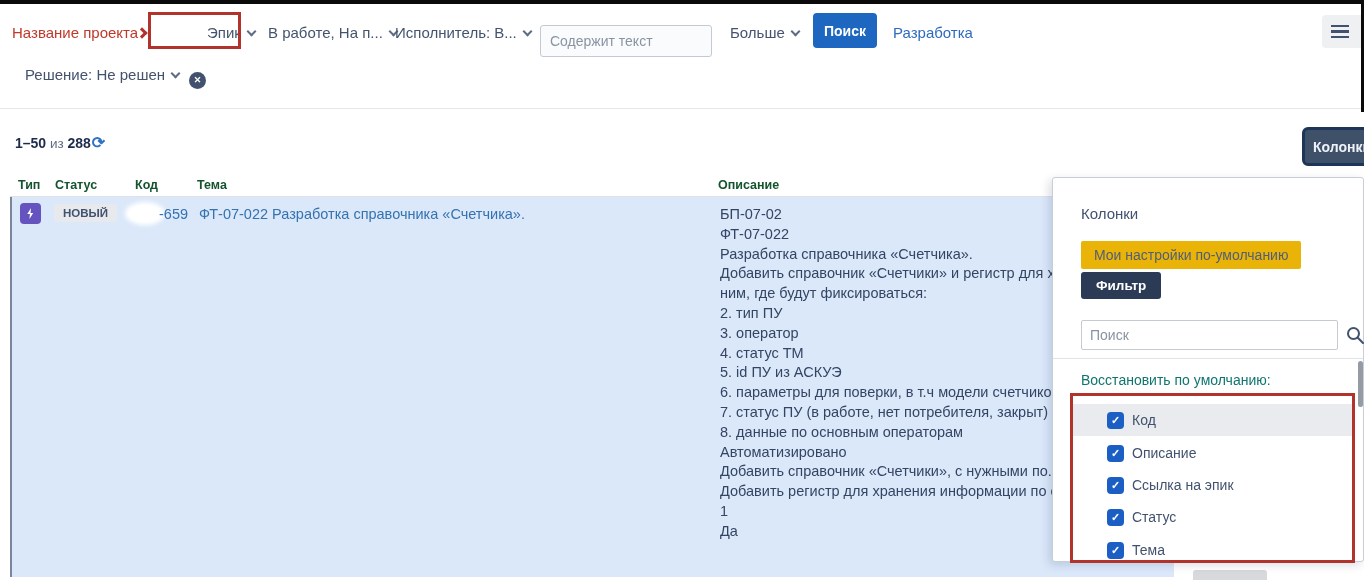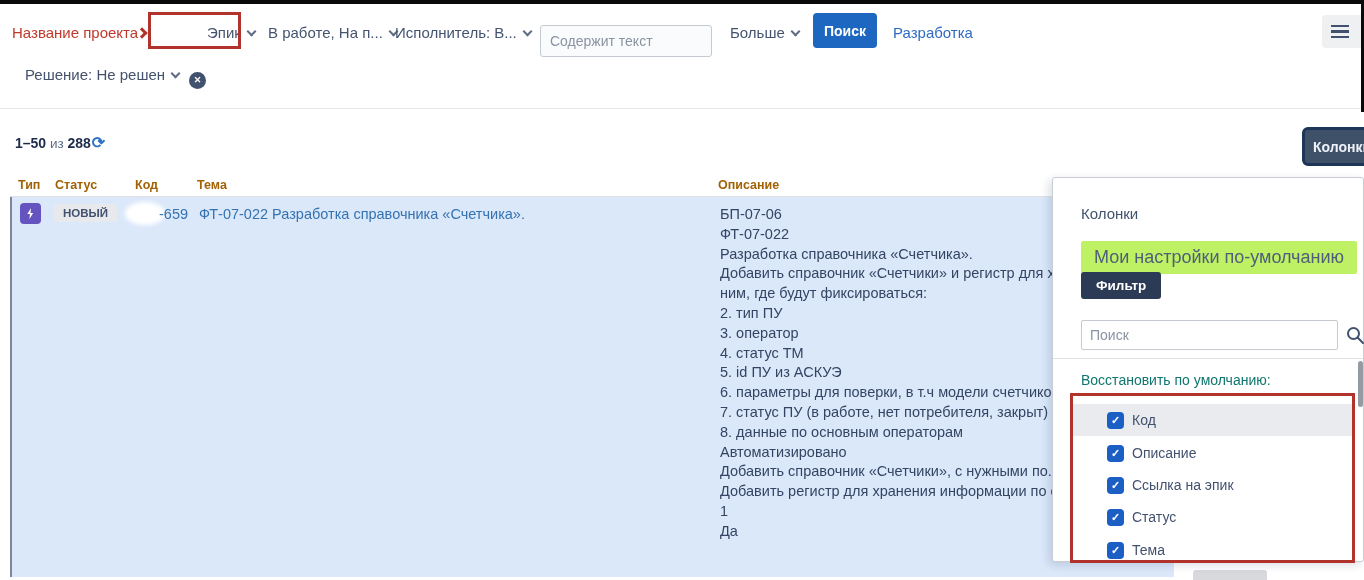--- a/index.html
+++ b/index.html
@@ -57,21 +57,21 @@
   .refresh { color:#2f71c4; font-weight:700; font-size:16px; cursor:pointer; margin-left:1px; }
   .refresh::after { content:"⟳"; }
 
   
   .columns-btn { left:1302px; top:127px; width:70px; height:39px;
     background:#3f5069; border:3px solid #1d3557; border-radius:6px;
     color:#eef2f8; font-size:14px; font-weight:700; cursor:pointer;
     font-family:"Liberation Sans",sans-serif; text-align:left; padding-left:8px; z-index:20; }
 
   
-  .thead { top:178px; font-size:12.5px; font-weight:700; color:#a16207; }
+  .thead { top:178px; font-size:12.5px; font-weight:700; color:#14532d; }
   .th-type { left:18px; } .th-status { left:55px; } .th-code { left:135px; }
   .th-summary { left:197px; } .th-desc { left:718px; }
   .thead-border { left:10px; top:196px; width:1354px; height:1px; background:#dfe1e6; }
 
   .issue-row { left:10px; top:197px; width:1164px; height:380px;
     background:#dbe8fa; border-left:2px solid #7a8699; cursor:pointer; z-index:1; }
   .epic-icon { left:8px; top:6px; width:21px; height:21px; background:#6554c0;
     border-radius:4px; display:flex; align-items:center; justify-content:center; }
   .status-lozenge { left:42px; top:7px; background:#e7e9ed; color:#42526e;
     font-size:11.5px; font-weight:700; padding:3px 9px; border-radius:3px; }
@@ -81,22 +81,22 @@
   .issue-summary { left:187px; top:9px; color:#3572b0; font-size:14.5px; cursor:pointer;
     text-decoration:none; white-space:nowrap; }
   .desc-col { left:708px; top:8px; width:336px; overflow:hidden; }
   .desc-line { font-size:14.5px; line-height:19.8px; color:#344563; white-space:nowrap; }
 
   
   .panel { left:1052px; top:177px; width:312px; height:385px; background:#fff;
     border:1px solid #c9ced6; border-radius:3px;
     box-shadow:-3px 3px 10px rgba(9,30,66,.15); z-index:10; }
   .panel-title { left:28px; top:27px; font-size:15px; color:#42526e; }
-  .preset-chip { left:28px; top:63px; background:#bef264; color:#505f79;
-    font-size:18px; padding:6px 13px; border:none; border-radius:2px; cursor:pointer;
+  .preset-chip { left:28px; top:63px; background:#eab308; color:#505f79;
+    font-size:14px; padding:6px 13px; border:none; border-radius:2px; cursor:pointer;
     font-family:"Liberation Sans",sans-serif; }
   .filter-chip { left:28px; top:94px; background:#2b3a55; color:#fff;
     font-size:13.5px; font-weight:700; padding:6px 15px; border:none; border-radius:3px;
     cursor:pointer; font-family:"Liberation Sans",sans-serif; }
   .panel-search { left:28px; top:142px; width:257px; height:30px;
     border:1px solid #c5cad1; border-radius:2px; background:#fff; font-size:14px;
     padding:0 8px; color:#344563; font-family:"Liberation Sans",sans-serif; }
   .panel-search::placeholder { color:#8a93a2; }
   .mag { left:292px; top:147px; width:20px; height:20px; cursor:pointer; }
   .panel-divider { left:0; top:180px; width:100%; height:1px; background:#e0e2e6; }
@@ -170,21 +170,21 @@
     <div class="abs epic-icon">
       <svg width="13" height="13" viewBox="0 0 24 24">
           <path d="M13 2 6 13h5l-1 9 7-11h-5l1-9z" fill="#fff"></path>
         </svg>
     </div>
     <span class="abs status-lozenge">НОВЫЙ</span>
     <div class="abs redacted"></div>
     <a class="abs issue-code">-659</a>
     <a class="abs issue-summary">ФТ-07-022 Разработка справочника «Счетчика».</a>
     <div class="abs desc-col">
-      <div class="desc-line">БП-07-06</div>
+      <div class="desc-line">БП-07-02</div>
       <div class="desc-line">ФТ-07-022</div>
       <div class="desc-line">Разработка справочника «Счетчика».</div>
       <div class="desc-line">Добавить справочник «Счетчики» и регистр для х</div>
       <div class="desc-line">ним, где будут фиксироваться:</div>
       <div class="desc-line">2. тип ПУ</div>
       <div class="desc-line">3. оператор</div>
       <div class="desc-line">4. статус ТМ</div>
       <div class="desc-line">5. id ПУ из АСКУЭ</div>
       <div class="desc-line">6. параметры для поверки, в т.ч модели счетчико</div>
       <div class="desc-line">7. статус ПУ (в работе, нет потребителя, закрыт)</div>

